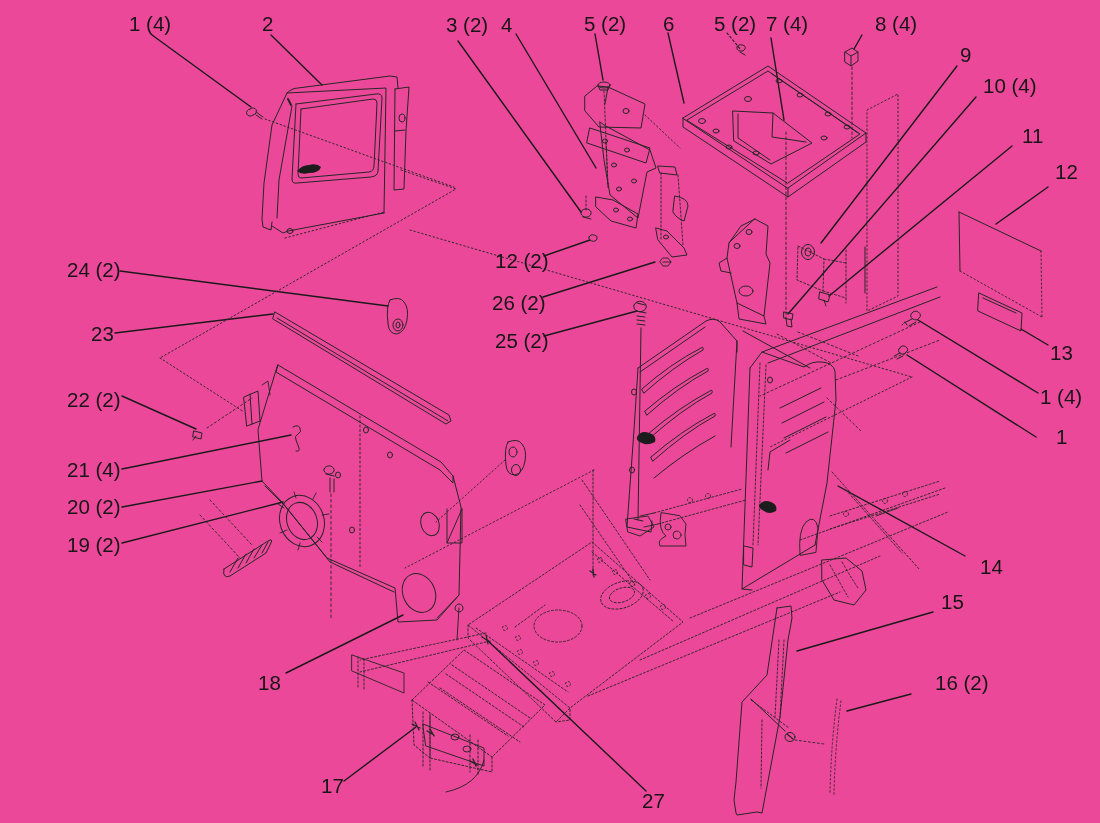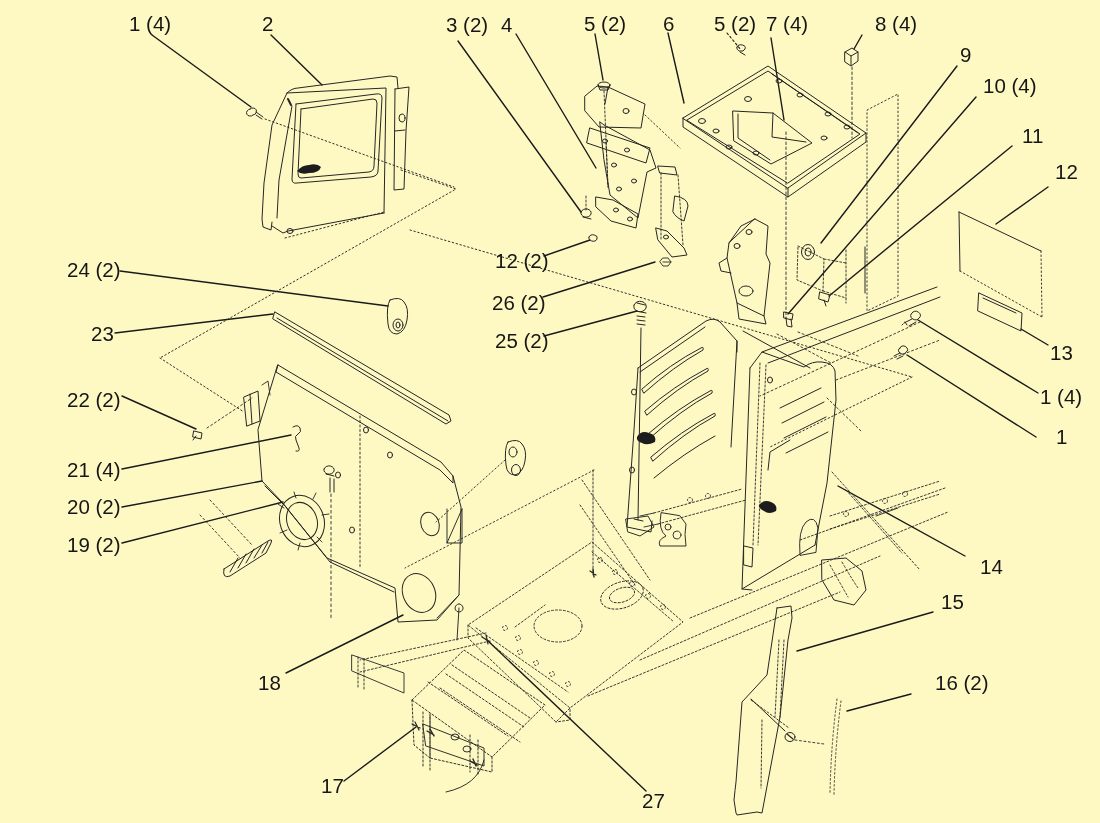--- a/index.html
+++ b/index.html
@@ -1,16 +1,16 @@
 <!DOCTYPE html>
 <html><head>
 <meta charset="utf-8">
 <style>
   html,body{margin:0;padding:0;background:#f7f7f7;}
-  #wrap{position:relative;width:1100px;height:823px;background:#fef9c3;overflow:hidden;}
+  #wrap{position:relative;width:1100px;height:823px;background:#ec4899;overflow:hidden;}
   svg{display:block;}
   text{font-family:"Liberation Sans",sans-serif;font-size:20.5px;fill:#161616;}
 </style>
 </head>
 <body>
 <div id="wrap">
 <svg width="1100" height="823" viewBox="0 0 1100 823">
 <g fill="none" stroke="#262626" stroke-width="1" stroke-linecap="round" stroke-linejoin="round">
 
 <g id="leaders" stroke-width="1.4" stroke="#1a1a1a">

